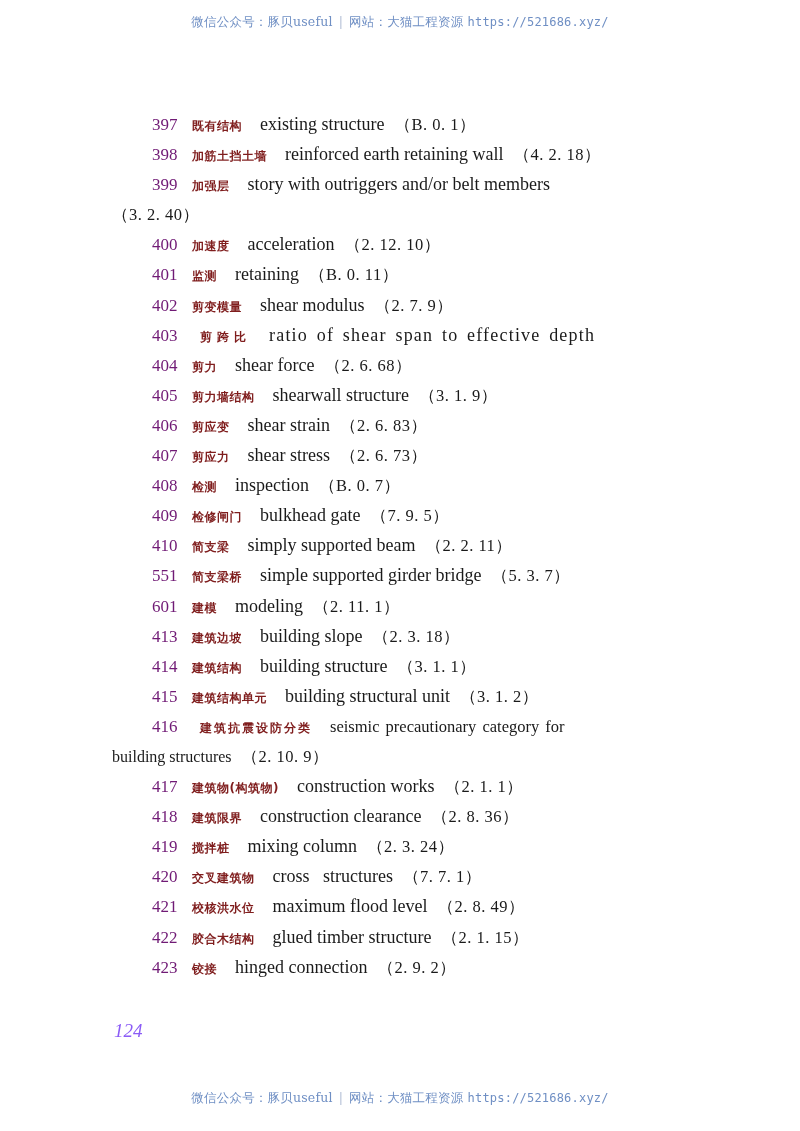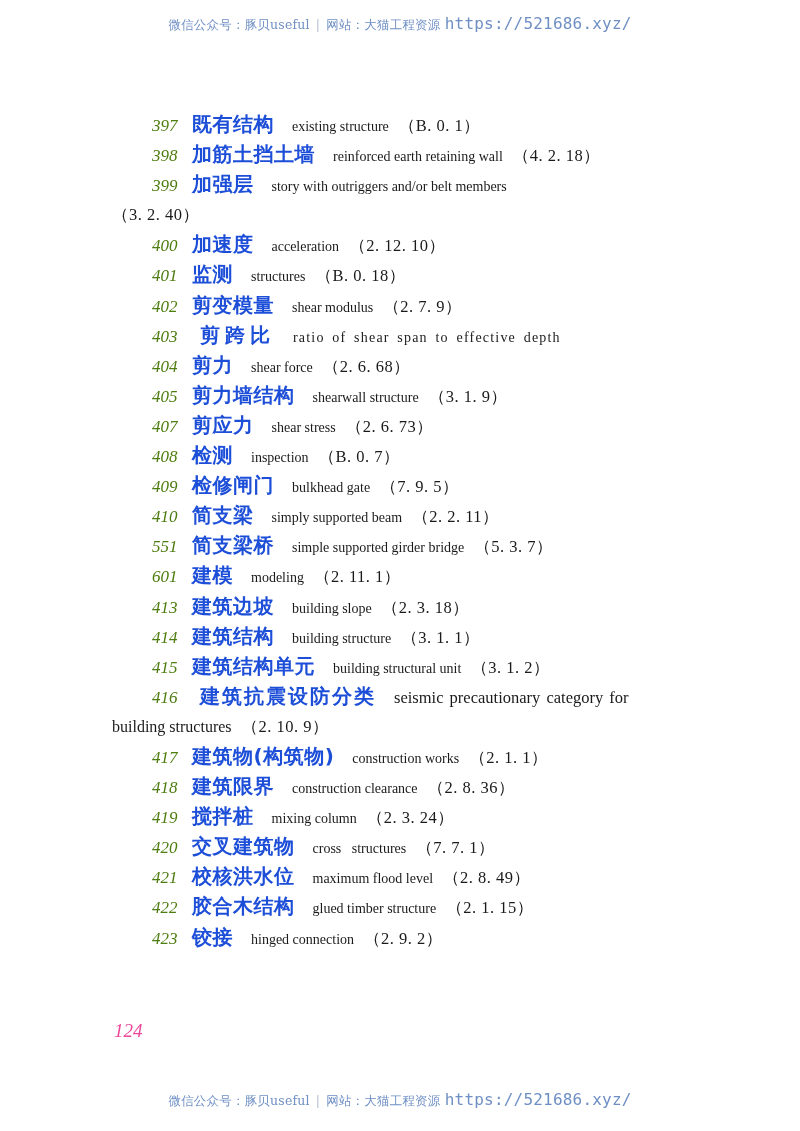--- a/index.html
+++ b/index.html
@@ -21,54 +21,53 @@
       width: 800px;
       text-align: center;
       font-family: "DejaVu Serif", "Liberation Serif", serif;
       font-size: 12.5px;
       color: #6f8fc4;
       letter-spacing: 0.2px;
     }
     .watermark.top { top: 14px; }
     .watermark.bottom { top: 1090px; }
     .watermark .sep { color: #b0bcd4; margin: 0 6px; }
-    .watermark .url { font-family: "DejaVu Sans Mono", "Liberation Mono", monospace; font-size: 16px; }
+    .watermark .url { font-family: "DejaVu Sans Mono", "Liberation Mono", monospace; font-size: 12px; }
 
     .entries {
       position: absolute;
       top: 109px;
       left: 112px;
       width: 570px;
     }
     .line {
       height: 30.1px;
       line-height: 30.1px;
       font-size: 17px;
       white-space: nowrap;
     }
     .entry .num {
       display: inline-block;
       width: 40px;
       margin-left: 40px;
       font-family: "Liberation Serif", "DejaVu Serif", serif;
       font-size: 17px;
-      color: #4d7c0f;
-      font-style: italic;
+      color: #701a75;
     }
     .entry .zh {
       font-family: "DejaVu Sans", "Liberation Sans", sans-serif;
       font-weight: bold;
-      font-size: 20px;
+      font-size: 12px;
       margin-right: 18px;
       letter-spacing: 0.5px;
-      color: #1d4ed8;
+      color: #7f1d1d;
     }
     .entry .en {
       font-family: "Liberation Serif", "DejaVu Serif", serif;
-      font-size: 14px;
+      font-size: 18px;
       margin-right: 10px;
     }
     .entry .ref, .cont .ref {
       font-family: "Liberation Serif", "DejaVu Serif", serif;
       font-size: 16.5px;
       letter-spacing: 0.5px;
     }
     .cont {
       padding-left: 0;
     }
@@ -79,41 +78,42 @@
     }
     .entry.spaced .zh { letter-spacing: 5px; margin-left: 8px; }
     .entry.spaced .en { letter-spacing: 1.2px; word-spacing: 3px; }
     .page-number {
       position: absolute;
       top: 1020px;
       left: 114px;
       font-family: "Liberation Serif", "DejaVu Serif", serif;
       font-style: italic;
       font-size: 19px;
-      color: #ec4899;
+      color: #8b5cf6;
     }
   </style>
 </head>
 <body>
 
 <div class="watermark top">
   <span>微信公众号：豚贝useful</span><span class="sep">|</span><span>网站：大猫工程资源</span> <span class="url">https://521686.xyz/</span>
 </div>
 
 <div class="entries">
   <div class="line entry"><span class="num">397</span><span class="zh">既有结构</span><span class="en">existing structure</span><span class="ref">（B. 0. 1）</span></div>
   <div class="line entry"><span class="num">398</span><span class="zh">加筋土挡土墙</span><span class="en">reinforced earth retaining wall</span><span class="ref">（4. 2. 18）</span></div>
   <div class="line entry"><span class="num">399</span><span class="zh">加强层</span><span class="en">story with outriggers and/or belt members</span></div>
   <div class="line cont"><span class="ref">（3. 2. 40）</span></div>
   <div class="line entry"><span class="num">400</span><span class="zh">加速度</span><span class="en">acceleration</span><span class="ref">（2. 12. 10）</span></div>
-  <div class="line entry"><span class="num">401</span><span class="zh">监测</span><span class="en">structures</span><span class="ref">（B. 0. 18）</span></div>
+  <div class="line entry"><span class="num">401</span><span class="zh">监测</span><span class="en">retaining</span><span class="ref">（B. 0. 11）</span></div>
   <div class="line entry"><span class="num">402</span><span class="zh">剪变模量</span><span class="en">shear modulus</span><span class="ref">（2. 7. 9）</span></div>
   <div class="line entry spaced"><span class="num">403</span><span class="zh">剪跨比</span><span class="en">ratio of shear span to effective depth</span></div>
   <div class="line entry"><span class="num">404</span><span class="zh">剪力</span><span class="en">shear force</span><span class="ref">（2. 6. 68）</span></div>
   <div class="line entry"><span class="num">405</span><span class="zh">剪力墙结构</span><span class="en">shearwall structure</span><span class="ref">（3. 1. 9）</span></div>
+  <div class="line entry"><span class="num">406</span><span class="zh">剪应变</span><span class="en">shear strain</span><span class="ref">（2. 6. 83）</span></div>
   <div class="line entry"><span class="num">407</span><span class="zh">剪应力</span><span class="en">shear stress</span><span class="ref">（2. 6. 73）</span></div>
   <div class="line entry"><span class="num">408</span><span class="zh">检测</span><span class="en">inspection</span><span class="ref">（B. 0. 7）</span></div>
   <div class="line entry"><span class="num">409</span><span class="zh">检修闸门</span><span class="en">bulkhead gate</span><span class="ref">（7. 9. 5）</span></div>
   <div class="line entry"><span class="num">410</span><span class="zh">简支梁</span><span class="en">simply supported beam</span><span class="ref">（2. 2. 11）</span></div>
   <div class="line entry"><span class="num">551</span><span class="zh">简支梁桥</span><span class="en">simple supported girder bridge</span><span class="ref">（5. 3. 7）</span></div>
   <div class="line entry"><span class="num">601</span><span class="zh">建模</span><span class="en">modeling</span><span class="ref">（2. 11. 1）</span></div>
   <div class="line entry"><span class="num">413</span><span class="zh">建筑边坡</span><span class="en">building slope</span><span class="ref">（2. 3. 18）</span></div>
   <div class="line entry"><span class="num">414</span><span class="zh">建筑结构</span><span class="en">building structure</span><span class="ref">（3. 1. 1）</span></div>
   <div class="line entry"><span class="num">415</span><span class="zh">建筑结构单元</span><span class="en">building structural unit</span><span class="ref">（3. 1. 2）</span></div>
   <div class="line entry spaced"><span class="num">416</span><span class="zh" style="letter-spacing:2px;">建筑抗震设防分类</span><span class="en" style="font-size:16.5px;letter-spacing:0;word-spacing:2px;">seismic precautionary category for</span></div>

